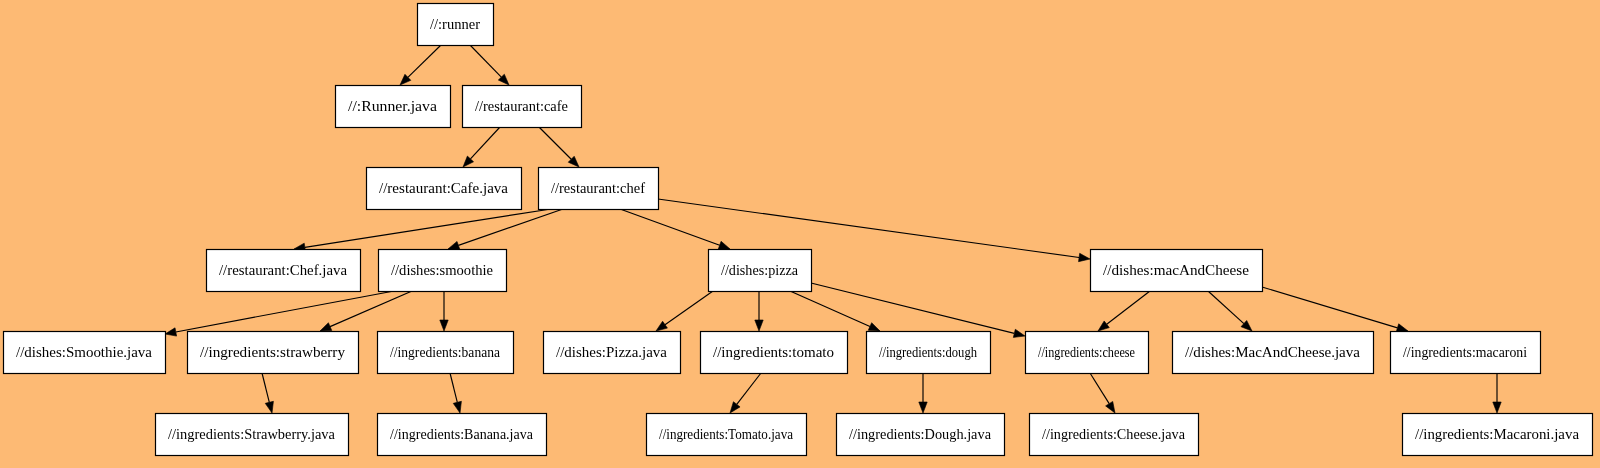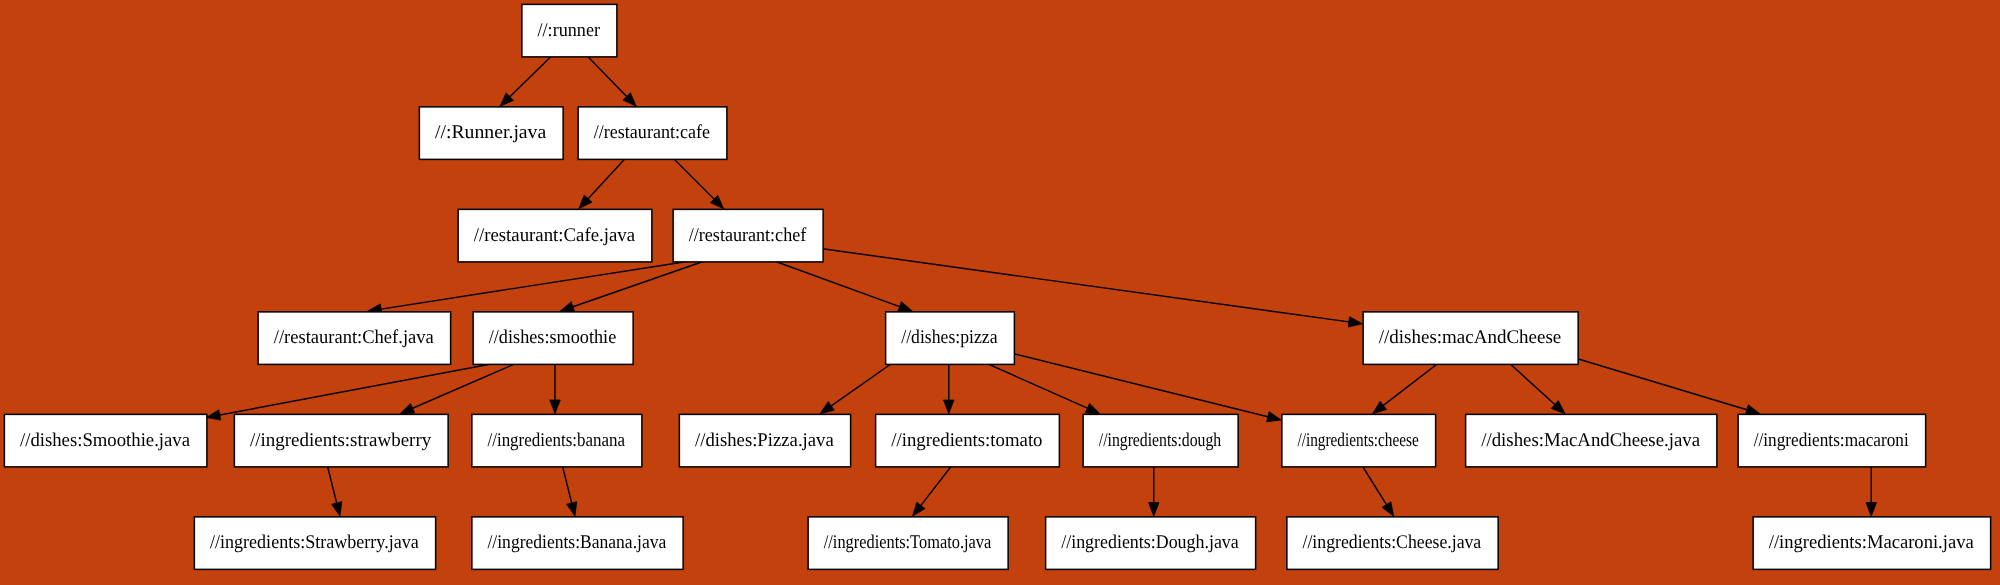--- a/index.html
+++ b/index.html
@@ -4,21 +4,21 @@
 <style>
   html, body {
     margin: 0;
     padding: 0;
     background: #ffffff;
   }
   #graph-root {
     position: relative;
     width: 1600px;
     height: 468px;
-    background: #c2410c;
+    background: #fdba74;
     font-family: "Liberation Serif", "DejaVu Serif", serif;
     overflow: hidden;
   }
   #graph-svg {
     position: absolute;
     top: 0;
     left: 0;
     width: 1600px;
     height: 468px;
     display: block;

